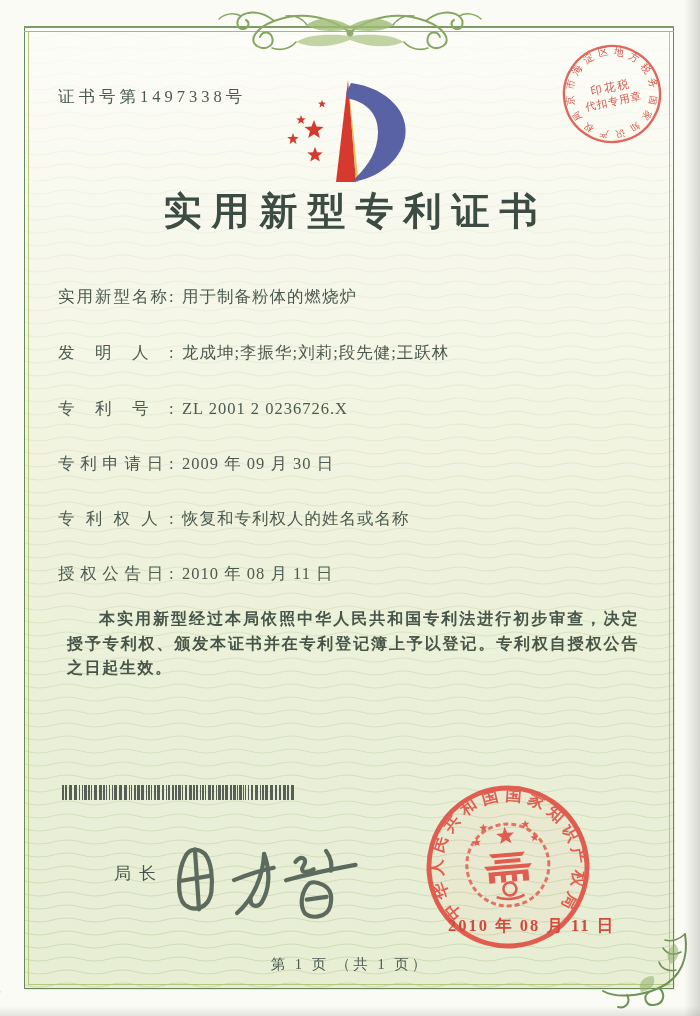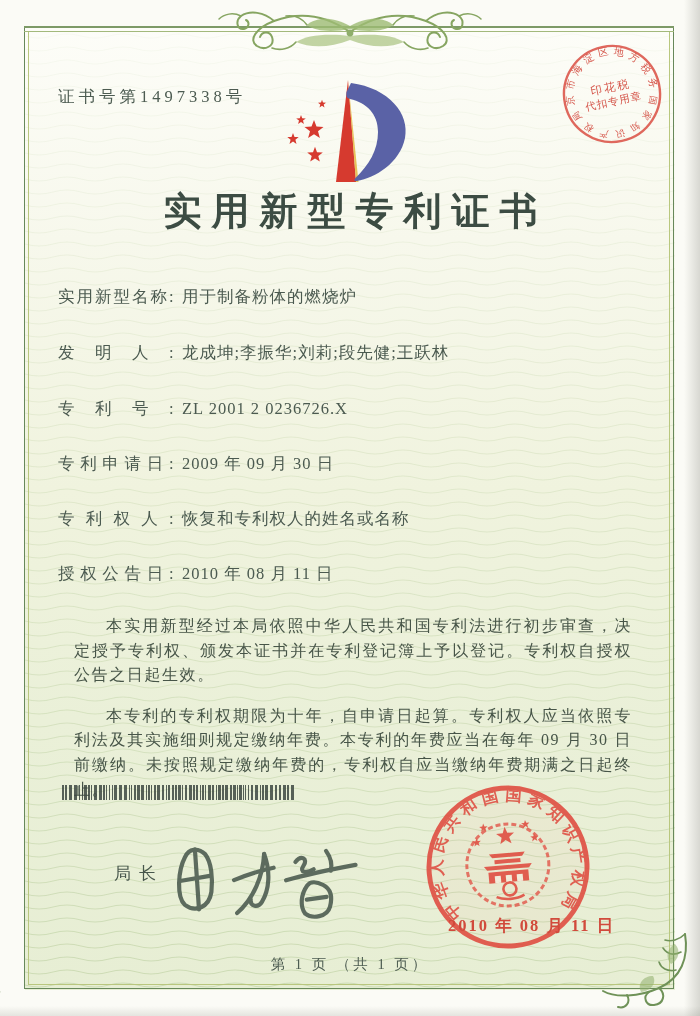--- a/index.html
+++ b/index.html
@@ -49,21 +49,21 @@
   .field .flabel{
     display:inline-block;width:116px;text-align:justify;text-align-last:justify;
     letter-spacing:.5px;
   }
   .field .fvalue{margin-left:8px;letter-spacing:1px;}
   
   .body-text{
     position:absolute;left:58px;top:598px;width:590px;z-index:7;
     font-size:16px;line-height:24.6px;color:#475548;text-align:justify;letter-spacing:1.6px;
   }
-  .body-text p{margin:16px;text-indent:2em;}
+  .body-text p{margin:9px;text-indent:2em;font-weight:bold;}
   
   #barcode{position:absolute;left:62px;top:785px;width:234px;height:15px;z-index:7;
     display:flex;align-items:stretch;}
   #barcode span{display:block;height:100%;background:#3c4741;opacity:.85;}
   
   .sig-title{
     position:absolute;left:114px;top:862px;z-index:7;
     font-size:17px;letter-spacing:8px;color:#47564c;
   }
   #signature{position:absolute;left:168px;top:832px;z-index:7;transform:rotate(-2deg);}
@@ -239,21 +239,20 @@
 </div>
 <div class="field" style="top:508px">
   <span class="flabel">专利权人:</span><span class="fvalue">恢复和专利权人的姓名或名称</span>
 </div>
 <div class="field" style="top:563px">
   <span class="flabel">授权公告日:</span><span class="fvalue">2010 年 08 月 11 日</span>
 </div>
 
 <div class="body-text">
   <p>本实用新型经过本局依照中华人民共和国专利法进行初步审查，决定授予专利权、颁发本证书并在专利登记簿上予以登记。专利权自授权公告之日起生效。</p>
-  <p>本专利的专利权期限为十年，自申请日起算。专利权人应当依照专利法及其实施细则规定缴纳年费。本专利的年费应当在每年 09 月 30 日前缴纳。未按照规定缴纳年费的，专利权自应当缴纳年费期满之日起终止。</p>
 </div>
 
 <div id="barcode">
     <span style="width: 2px; margin-right: 1px;"></span>
     <span style="width: 2px; margin-right: 2px;"></span>
     <span style="width: 3px; margin-right: 2px;"></span>
     <span style="width: 3px; margin-right: 2px;"></span>
     <span style="width: 1px; margin-right: 2px;"></span>
     <span style="width: 1px; margin-right: 1px;"></span>
     <span style="width: 3px; margin-right: 1px;"></span>

